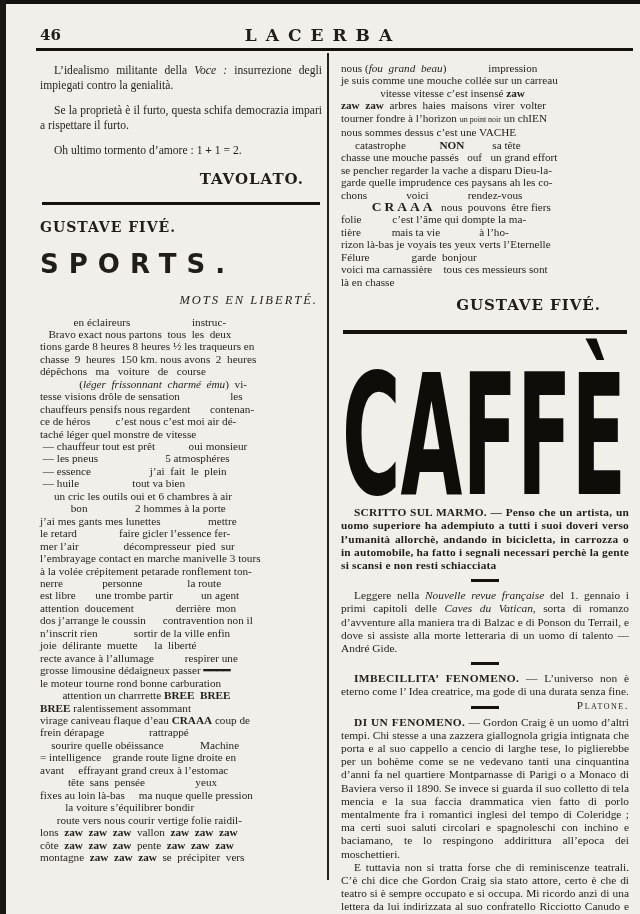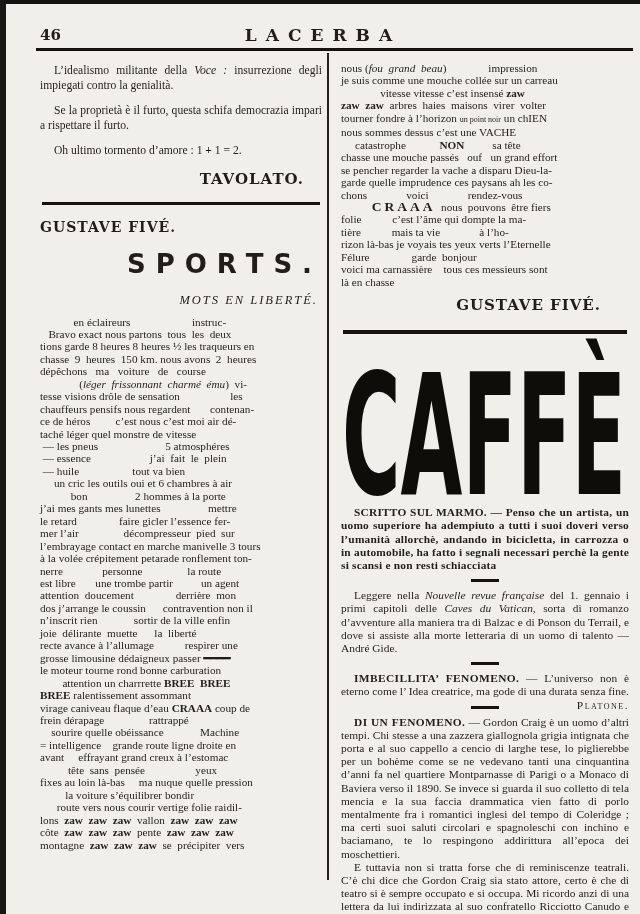--- a/index.html
+++ b/index.html
@@ -16,21 +16,21 @@
 
   
   .col-divider{position:absolute;left:327px;top:53px;width:2px;height:827px;background:#24211c;}
   .col-left{position:absolute;left:40px;top:64px;width:282px;}
   .col-right{position:absolute;left:341px;top:62px;width:288px;}
 
   .aphorism{font-size:11.6px;line-height:14.5px;text-align:justify;text-indent:14px;margin:0 0 11px 0;}
   .sig-right{font-family:"DejaVu Serif",serif;font-weight:bold;font-size:15px;text-align:right;letter-spacing:1px;margin:6px 18px 0 0;}
   .section-rule{height:3px;background:#14110e;margin:14px 2px 14px 2px;}
   .author{font-family:"DejaVu Serif",serif;font-weight:bold;font-size:14px;letter-spacing:1px;margin:2px 0 14px 0;}
-  .sports-title{font-family:"DejaVu Sans",sans-serif;font-weight:bold;font-size:26px;letter-spacing:10px;text-align:right;margin:0 0 14px 0;}
+  .sports-title{font-family:"DejaVu Sans",sans-serif;font-weight:bold;font-size:26px;letter-spacing:10px;text-align:left;margin:0 0 14px 0;}
   .mots-subtitle{font-style:italic;font-size:12.5px;letter-spacing:2px;text-align:right;margin:0 4px 8px 0;}
 
   .freewords{font-size:11.2px;line-height:12.45px;}
   .freewords .line{white-space:pre-wrap;min-height:12.45px;}
   .freewords b{font-weight:bold;}
   .tiny{font-size:8px;}
   .big{font-weight:bold;font-size:13.5px;letter-spacing:3px;}
 
   .sig-five{font-family:"DejaVu Serif",serif;font-weight:bold;font-size:15px;letter-spacing:1px;text-align:right;margin:8px 28px 0 0;}
   .thick-rule{height:4px;background:#14110e;margin:16px 2px 4px 2px;}
@@ -73,20 +73,21 @@
         <div class="line">            en éclaireurs                      instruc-</div>
         <div class="line">   Bravo exact nous partons  tous  les  deux</div>
         <div class="line">tions garde 8 heures 8 heures ½ les traqueurs en</div>
         <div class="line">chasse  9  heures  150 km. nous avons  2  heures</div>
         <div class="line">dépêchons   ma   voiture   de   course</div>
         <div class="line">              (<i>léger  frissonnant  charmé  ému</i>)  vi-</div>
         <div class="line">tesse visions drôle de sensation                  les</div>
         <div class="line">chauffeurs pensifs nous regardent       contenan-</div>
         <div class="line">ce de héros         c’est nous c’est moi air dé-</div>
         <div class="line">taché léger quel monstre de vitesse</div>
+        <div class="line"> — chauffeur tout est prêt            oui monsieur</div>
         <div class="line"> — les pneus                        5 atmosphéres</div>
         <div class="line"> — essence                     j’ai  fait  le  plein</div>
         <div class="line"> — huile                   tout va bien</div>
         <div class="line">     un cric les outils oui et 6 chambres à air</div>
         <div class="line">           bon                 2 hommes à la porte</div>
         <div class="line">j’ai mes gants mes lunettes                 mettre</div>
         <div class="line">le retard               faire gicler l’essence fer-</div>
         <div class="line">mer l’air                décompresseur  pied  sur</div>
         <div class="line">l’embrayage contact en marche manivelle 3 tours</div>
         <div class="line">à la volée crépitement petarade ronflement ton-</div>

